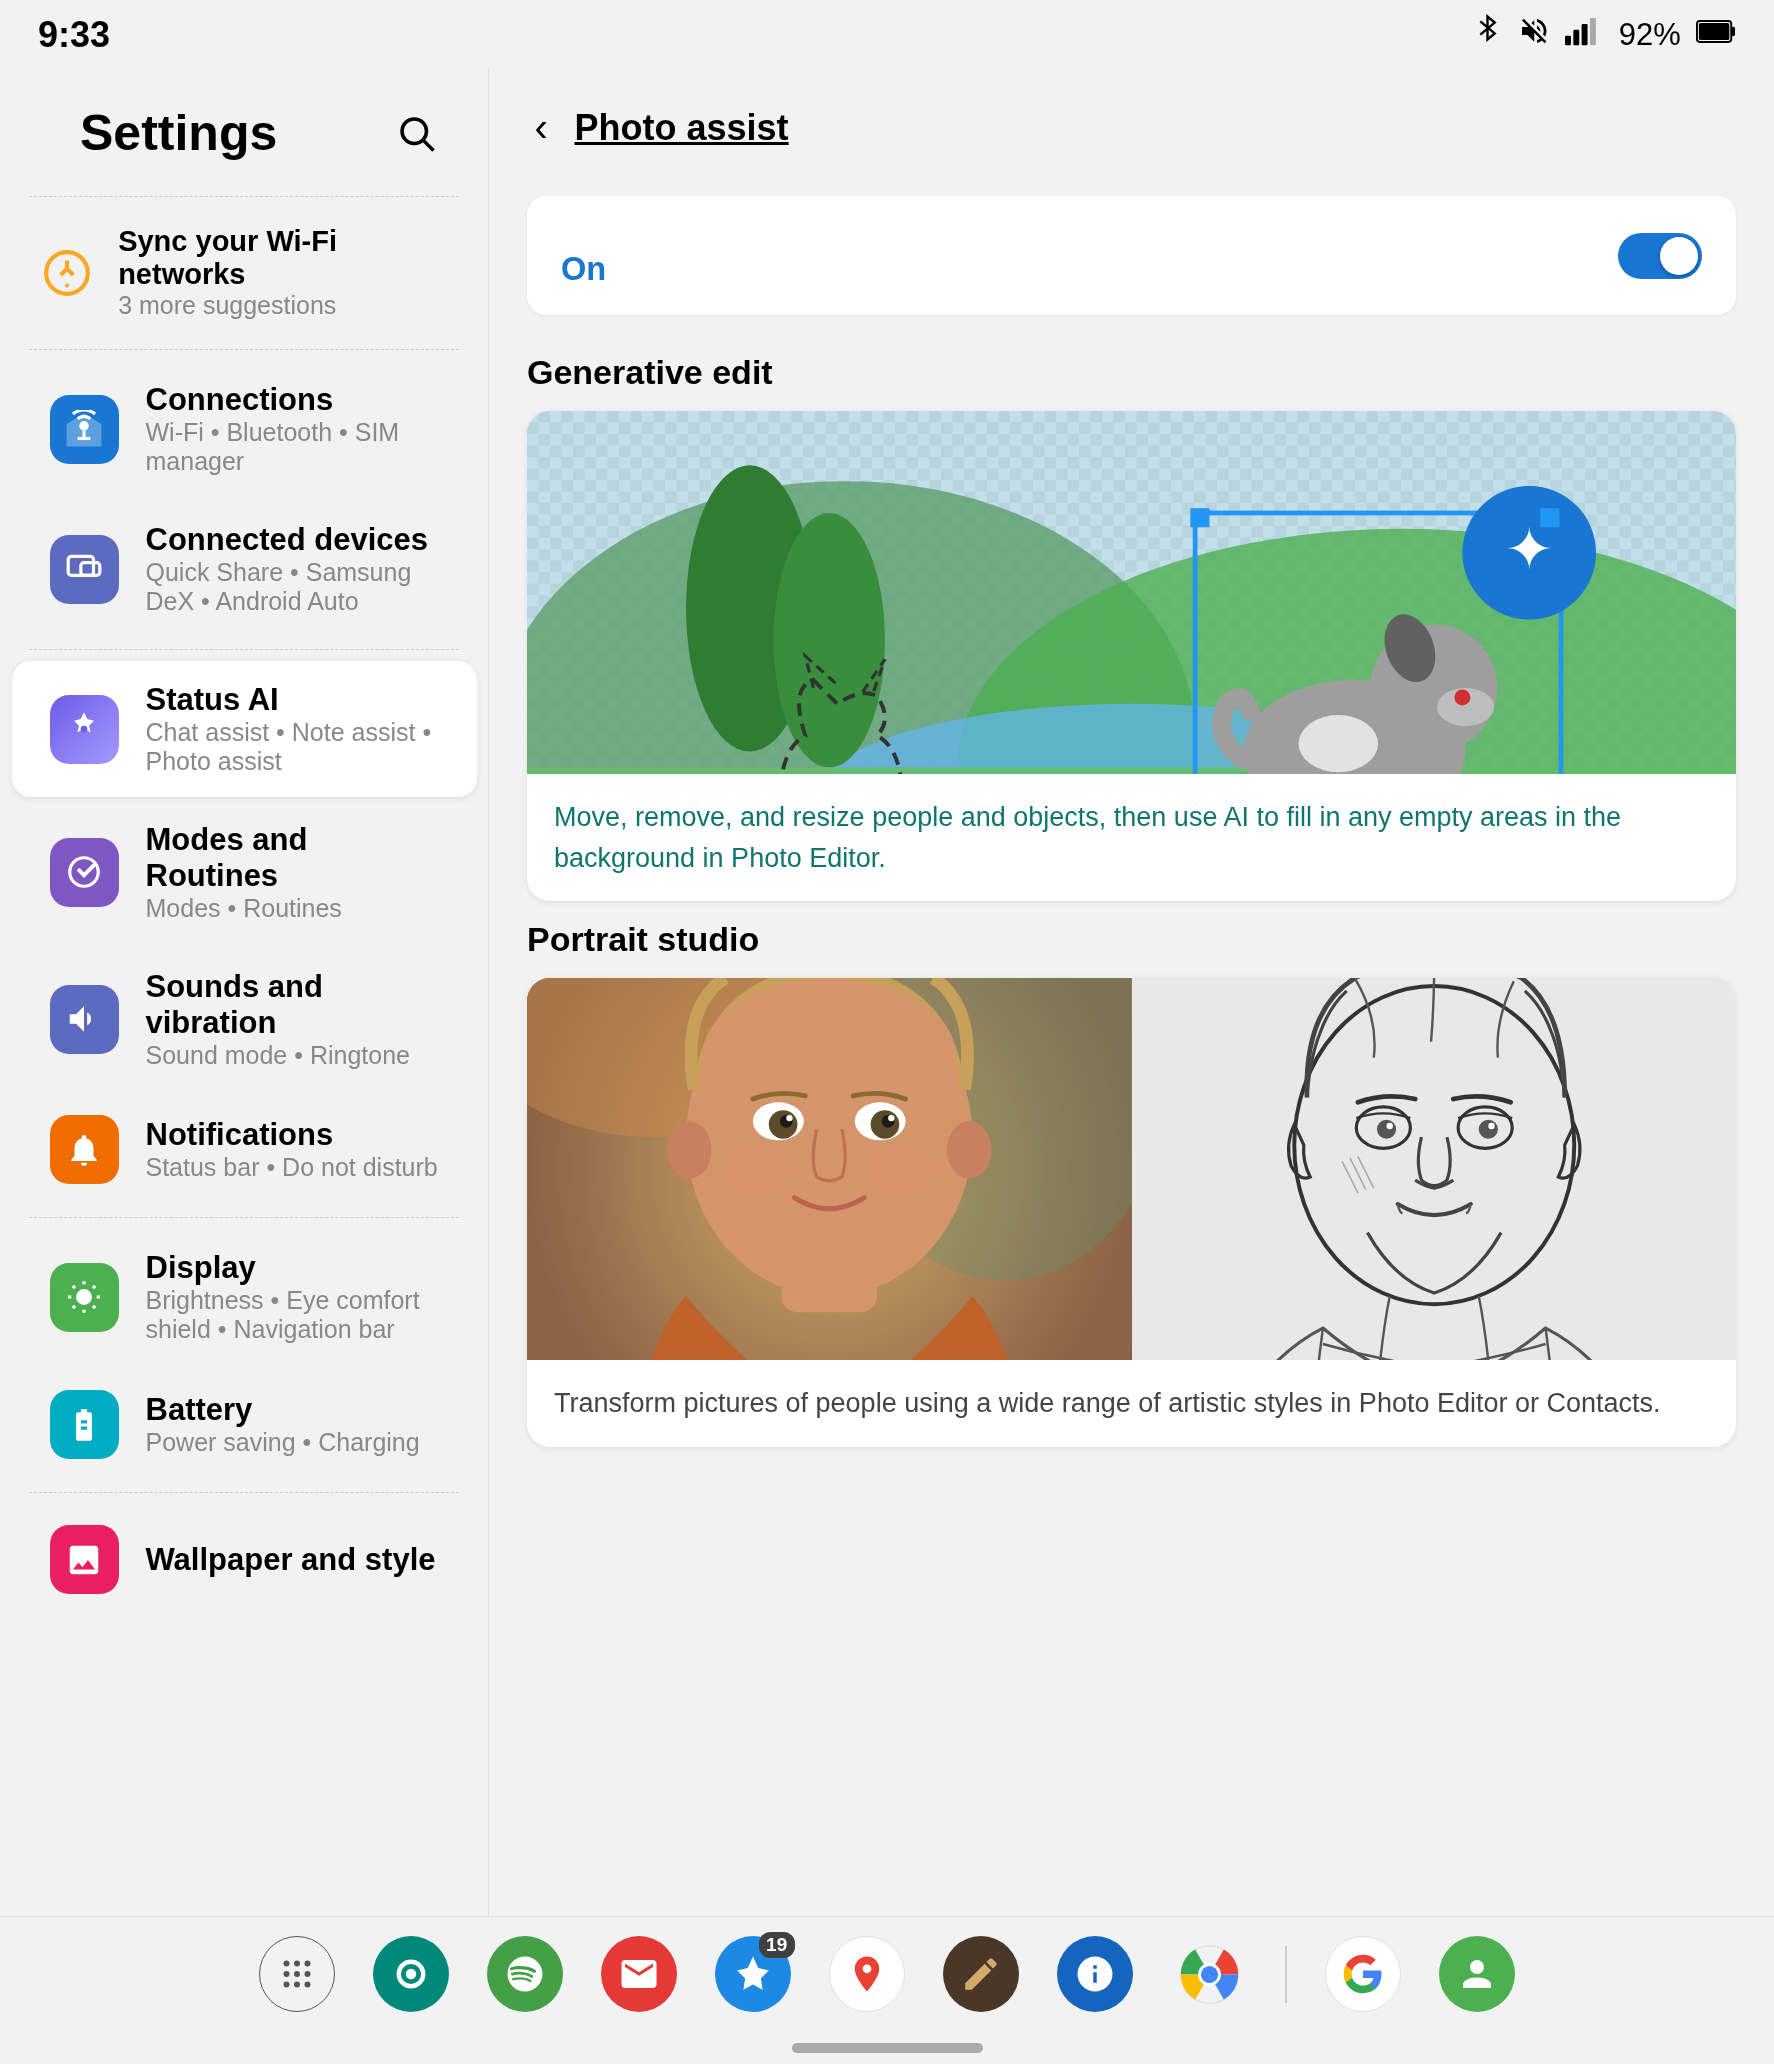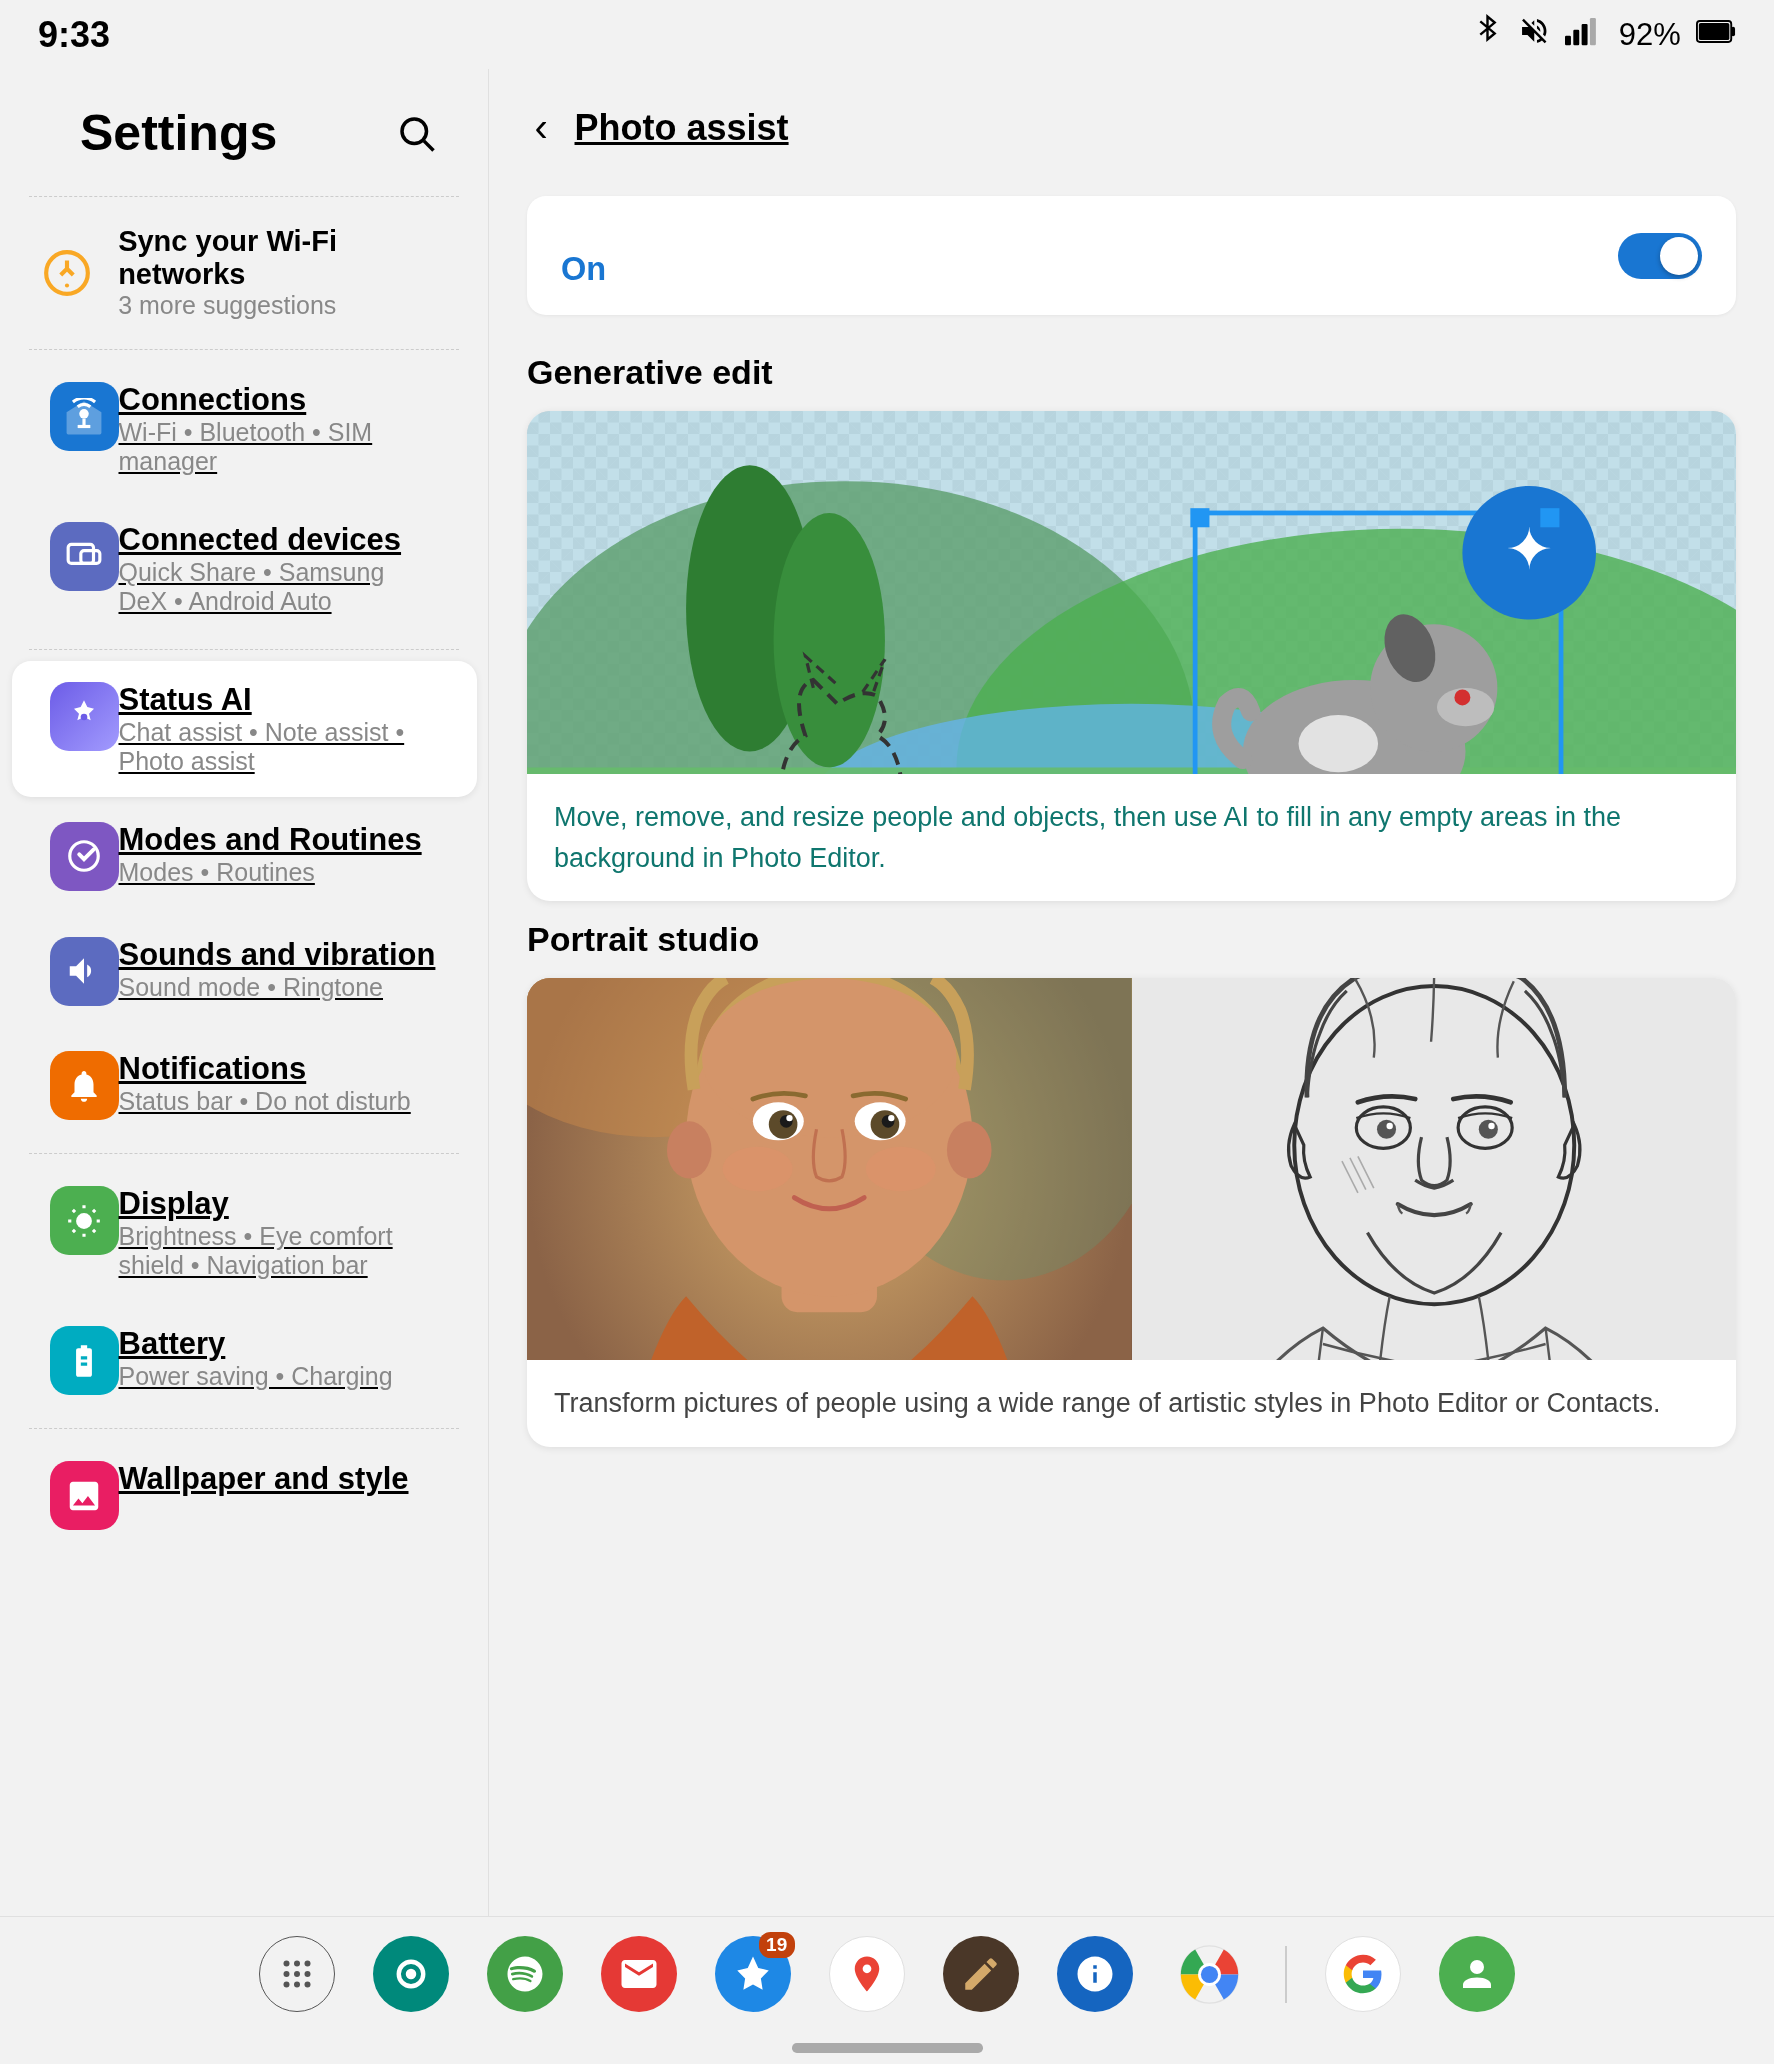--- a/index.html
+++ b/index.html
@@ -105,25 +105,26 @@
       font-weight: 600;
       color: #000;
     }
     .suggestion-text .subtitle {
       font-size: 25px;
       color: #888;
     }
 
     .settings-item {
       display: flex;
+      align-items: center;
       padding: 21px 38px;
+      gap: 27px;
       cursor: pointer;
       border-radius: 19px;
       margin: 1.9px 11.5px;
-      text-decoration: underline;
     }
     .settings-item.active {
       background: #fff;
       box-shadow: 0 1.9px 7.6px rgba(0,0,0,0.08);
     }
 
     .item-icon {
       width: 69px;
       height: 69px;
       border-radius: 19px;
@@ -342,21 +343,21 @@
     .nav-icon.filled-maps { background: #fff; border: 1px solid #e0e0e0; }
     .nav-icon.filled-dark { background: #4a3728; color: #fff; }
     .nav-icon.filled-ipass { background: #1565c0; color: #fff; }
     .nav-icon.filled-google { background: #fff; border: 1px solid #e0e0e0; }
     .nav-icon.filled-character { background: #4caf50; color: #fff; }
 
     .nav-badge {
       position: absolute;
       top: -3.8px;
       right: -3.8px;
-      background: #c2410c;
+      background: #404040;
       color: #fff;
       border-radius: 11.5px;
       font-size: 19px;
       padding: 1.9px 7.6px;
       font-weight: 700;
     }
 
     .nav-divider {
       width: 1.9px;
       height: 57px;

